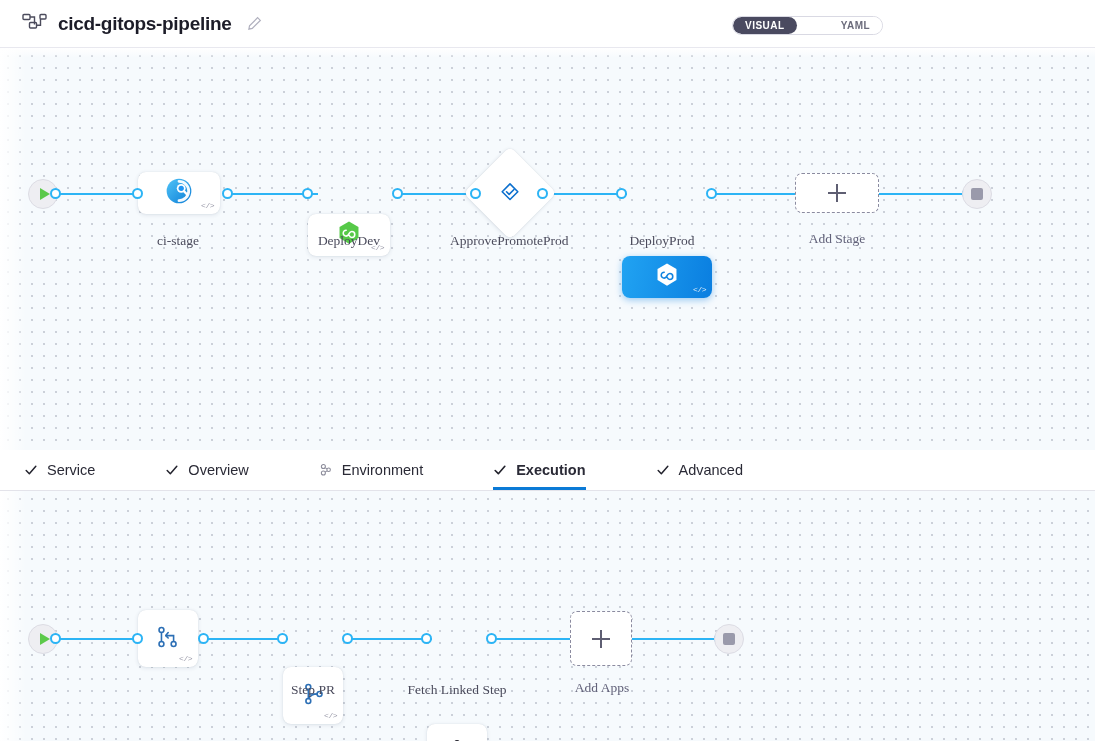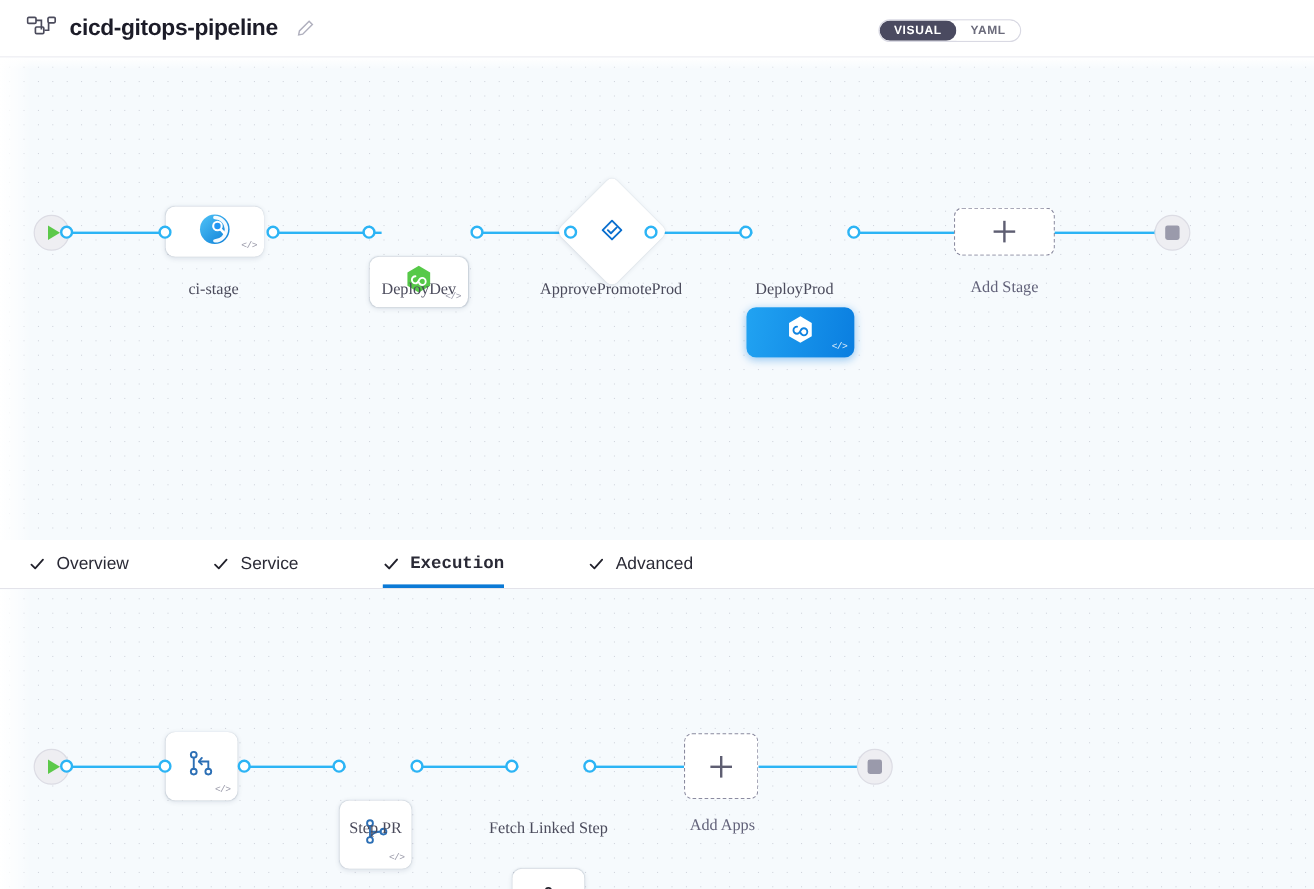--- a/index.html
+++ b/index.html
@@ -25,21 +25,21 @@
   .pipeline-title {
     font-size: 19px; font-weight: bold; letter-spacing: -0.3px;
     color: #1c1c28; white-space: nowrap;
   }
   .edit-pencil { width: 15px; height: 15px; color: #b0b0be; margin-left: 6px; display: block; }
 
   .toggle {
     position: absolute; left: 732px; top: 16px;
     height: 19px; display: flex; align-items: stretch;
     border: 1px solid #d9d9e3; border-radius: 10px;
-    background: #ffffff; overflow: hidden;
+    background: #ffffff; overflow: hidden; gap: 32px;
   }
   .toggle-opt {
     font-size: 10px; font-weight: bold; letter-spacing: 0.5px;
     display: flex; align-items: center; justify-content: center;
     padding: 0 12px; color: #6b6b7b; background: #ffffff;
   }
   .toggle-opt.active { background: #4a4a60; color: #ffffff; border-radius: 10px; }
 
   
   .canvas {
@@ -140,21 +140,21 @@
     position: absolute; left: 0; top: 450px; width: 1095px; height: 41px;
     background: #ffffff; border-bottom: 1px solid #e3e3ea;
     display: flex; align-items: flex-end; padding-left: 24px; gap: 0;
   }
   .tab {
     display: flex; align-items: center; gap: 9px;
     height: 40px; padding: 0 20px 0 0; margin-right: 50px;
     font-size: 14.5px; color: #2a2a36; position: relative; cursor: pointer;
   }
   .tab .tcheck { width: 14px; height: 14px; color: #22222c; display: block; }
-  .tab.active { font-weight: bold; font-family: Liberation Mono, monospace; }
+  .tab.active { font-weight: bold; }
   .tab.active::after {
     content: ""; position: absolute; left: 0; right: 20px; bottom: 0;
     height: 3px; background: #0b7ad6;
   }
 </style>
 </head>
 <body>
 
 <div class="header">
   <div class="hdr-left">
@@ -272,32 +272,43 @@
 </div>
 
 <div class="tabbar">
 
   <div class="tab">
     <span class="tcheck">
       <svg viewBox="0 0 16 16" width="14" height="14" fill="none" stroke="currentColor" stroke-width="1.7" stroke-linecap="round" stroke-linejoin="round">
           <path d="M2.5 8.6l3.6 3.6 7.4-8.4"></path>
         </svg>
     </span>
-    <span>Overview</span>
+    <span>Service</span>
   </div>
 
   <div class="tab">
     <span class="tcheck">
       <svg viewBox="0 0 16 16" width="14" height="14" fill="none" stroke="currentColor" stroke-width="1.7" stroke-linecap="round" stroke-linejoin="round">
           <path d="M2.5 8.6l3.6 3.6 7.4-8.4"></path>
         </svg>
     </span>
-    <span>Service</span>
-  </div>
-
+    <span>Overview</span>
+  </div>
+
+  <div class="tab">
+    <span class="tcheck">
+      <svg viewBox="0 0 16 16" width="14" height="14" fill="none" stroke="#8a8a99" stroke-width="1.2">
+        <circle cx="5" cy="4" r="2.3"></circle>
+          <circle cx="5" cy="11.4" r="2.3"></circle>
+          <circle cx="11" cy="7.7" r="2"></circle>
+        <path d="M7.2 5.6l2.2 1.1M7.2 10.1l2.2-1.1"></path>
+      </svg>
+    </span>
+    <span>Environment</span>
+  </div>
 
   <div class="tab active">
     <span class="tcheck">
       <svg viewBox="0 0 16 16" width="14" height="14" fill="none" stroke="currentColor" stroke-width="1.9" stroke-linecap="round" stroke-linejoin="round">
           <path d="M2.5 8.6l3.6 3.6 7.4-8.4"></path>
         </svg>
     </span>
     <span>Execution</span>
   </div>
 

